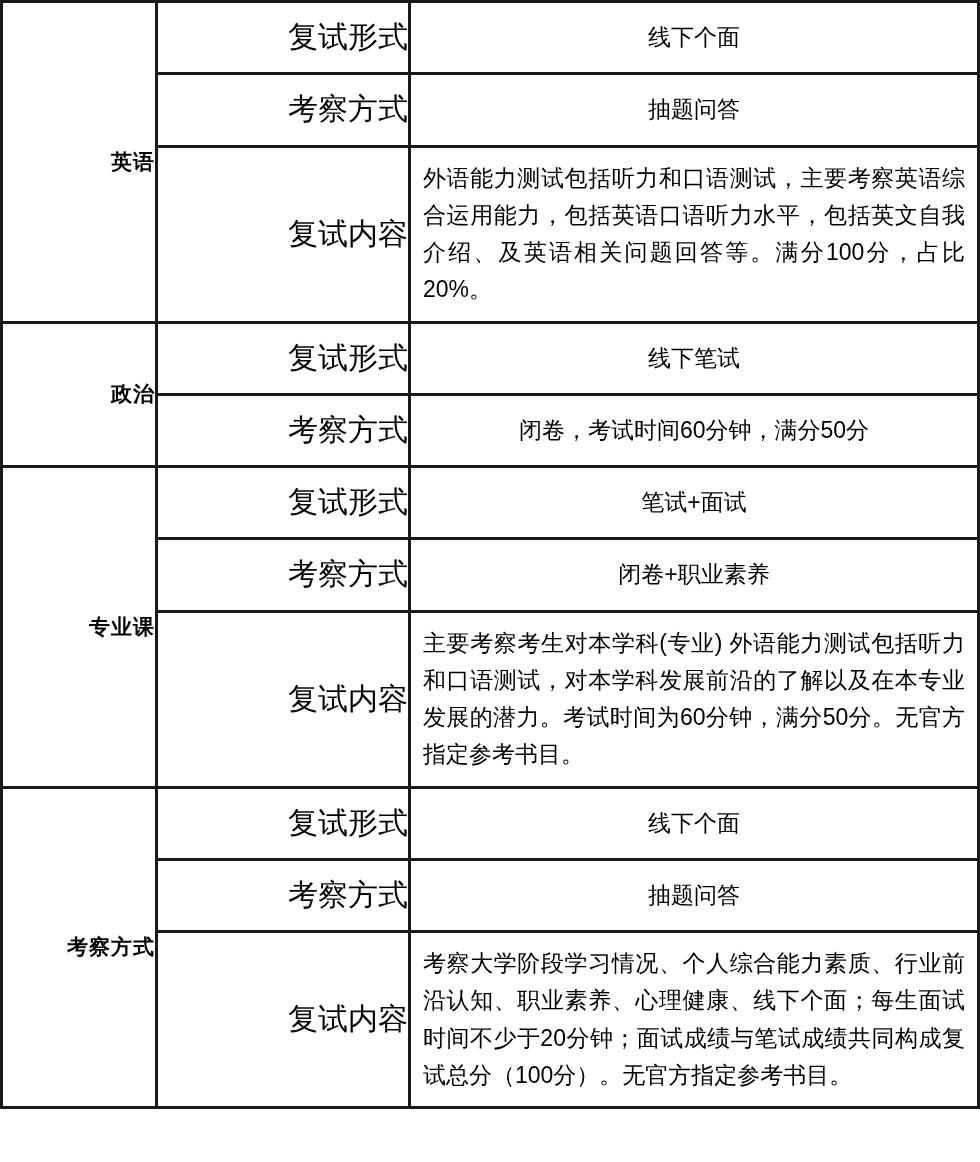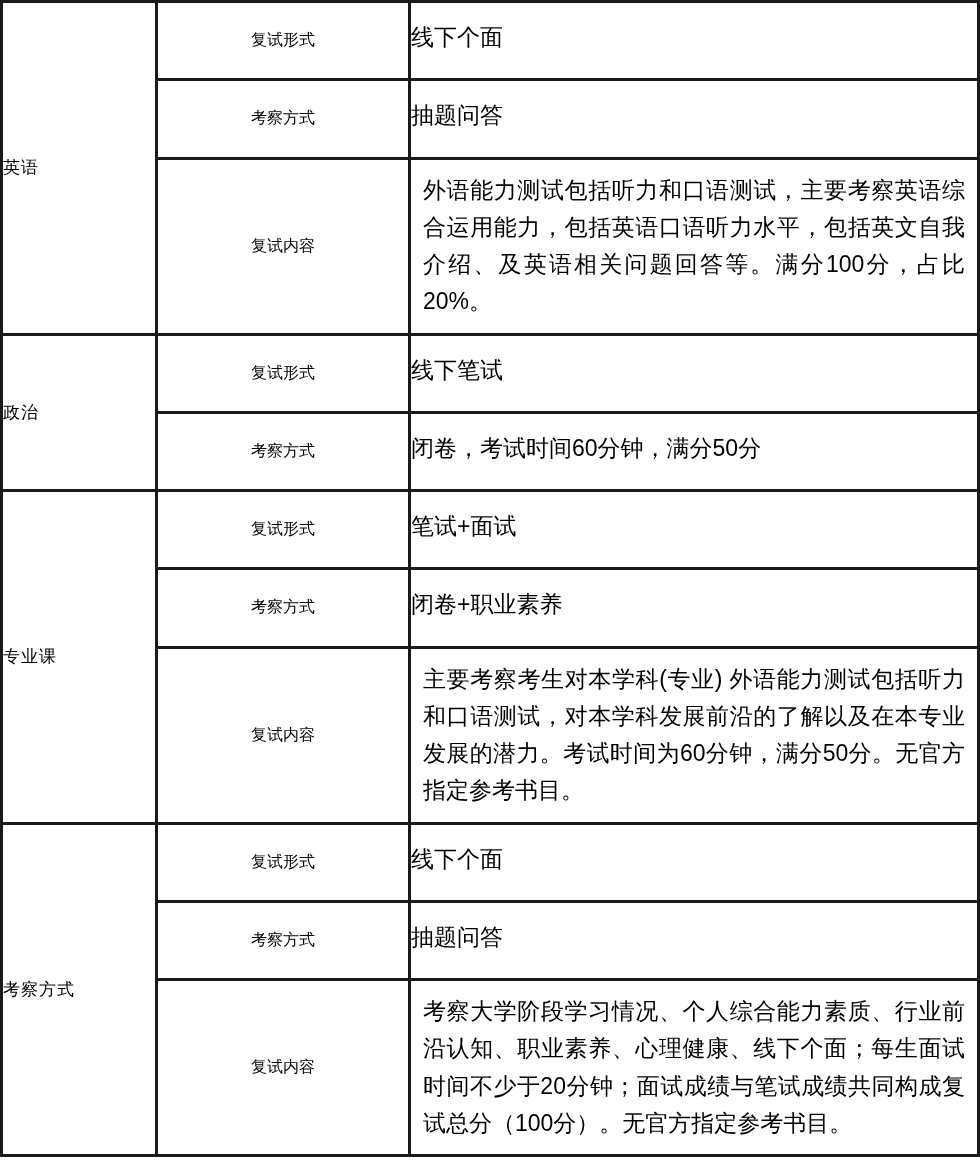--- a/index.html
+++ b/index.html
@@ -21,41 +21,42 @@
     width: 980px;
     table-layout: fixed;
   }
   table.exam-table td {
     border: 3px solid #1a1a1a;
     vertical-align: middle;
     padding: 0;
   }
   td.subject-cell {
     width: 152px;
-    text-align: left;
-    font-weight: normal;
-    font-size: 17px;
+    text-align: right;
+    font-weight: bold;
+    font-size: 21px;
     letter-spacing: 1px;
     padding: 6px 4px;
   }
   td.field-cell {
     width: 250px;
-    text-align: center;
-    font-size: 16px;
+    text-align: right;
+    font-size: 30px;
     padding: 14px 6px;
   }
   td.value-cell {
     text-align: left;
     font-size: 23px;
     padding: 14px 22px 14px 18px;
     line-height: 1.62;
   }
   td.value-cell.single {
     padding-top: 16px;
-    padding-bottom: 22px;
+    padding-bottom: 16px;
+    text-align: center;
   }
   .para {
     margin: 12px;
     text-align: justify;
     text-justify: inter-ideograph;
   }
 </style>
 </head>
 <body>
 

